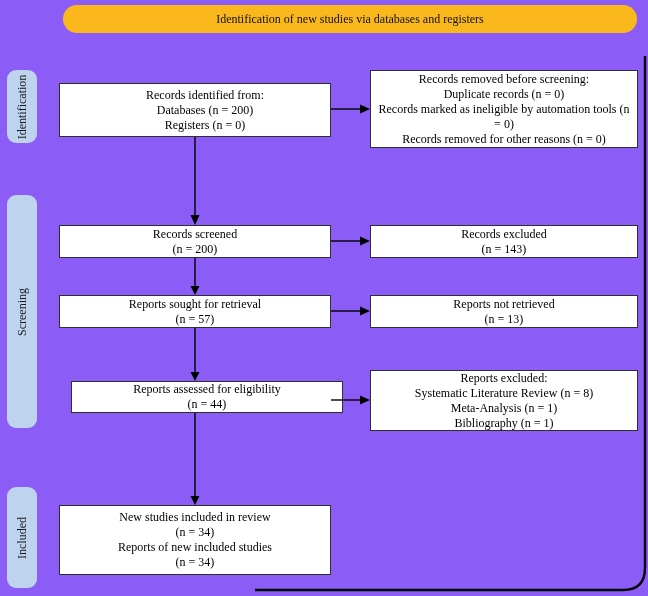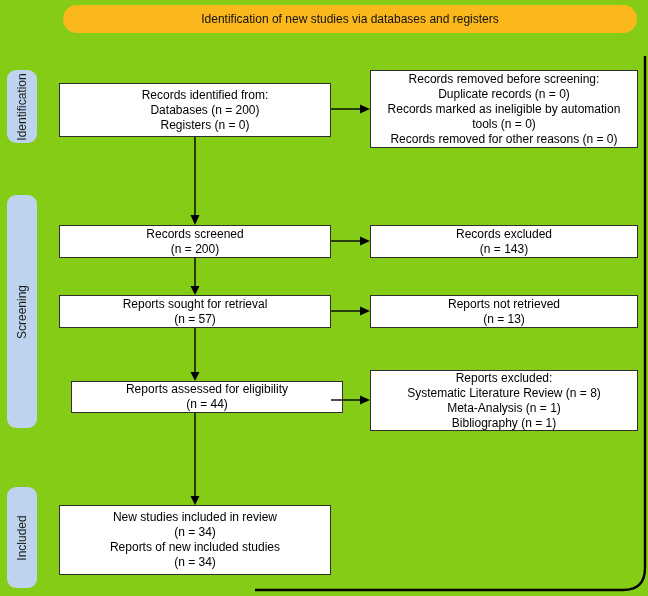--- a/index.html
+++ b/index.html
@@ -1,18 +1,18 @@
 <!DOCTYPE html>
 <html style="--banner-bg: #fbb81d; --stage-bg: #bdd3ee; --box-border: #2f2f2f; --arrow-color: #000000;"><head>
 <meta charset="utf-8">
 <style>
   html,body{margin:0;padding:0;background:#ffffff;}
   #stage{
-    position:relative;width:648px;height:596px;background:#84cc16;overflow:hidden;
-    font-family:Liberation Sans, sans-serif;color:#000;
+    position:relative;width:648px;height:596px;background:#8b5cf6;overflow:hidden;
+    font-family:Liberation Serif, serif;color:#000;
   }
   .banner{
     position:absolute;left:63px;top:5px;width:574px;height:28px;
     background:var(--banner-bg,#fbb81d);border-radius:14px;
     display:flex;align-items:center;justify-content:center;
     font-size:12px;color:#111;
   }
   .pill{
     position:absolute;left:7px;width:30px;
     background:var(--stage-bg,#bdd3ee);border-radius:9px;

